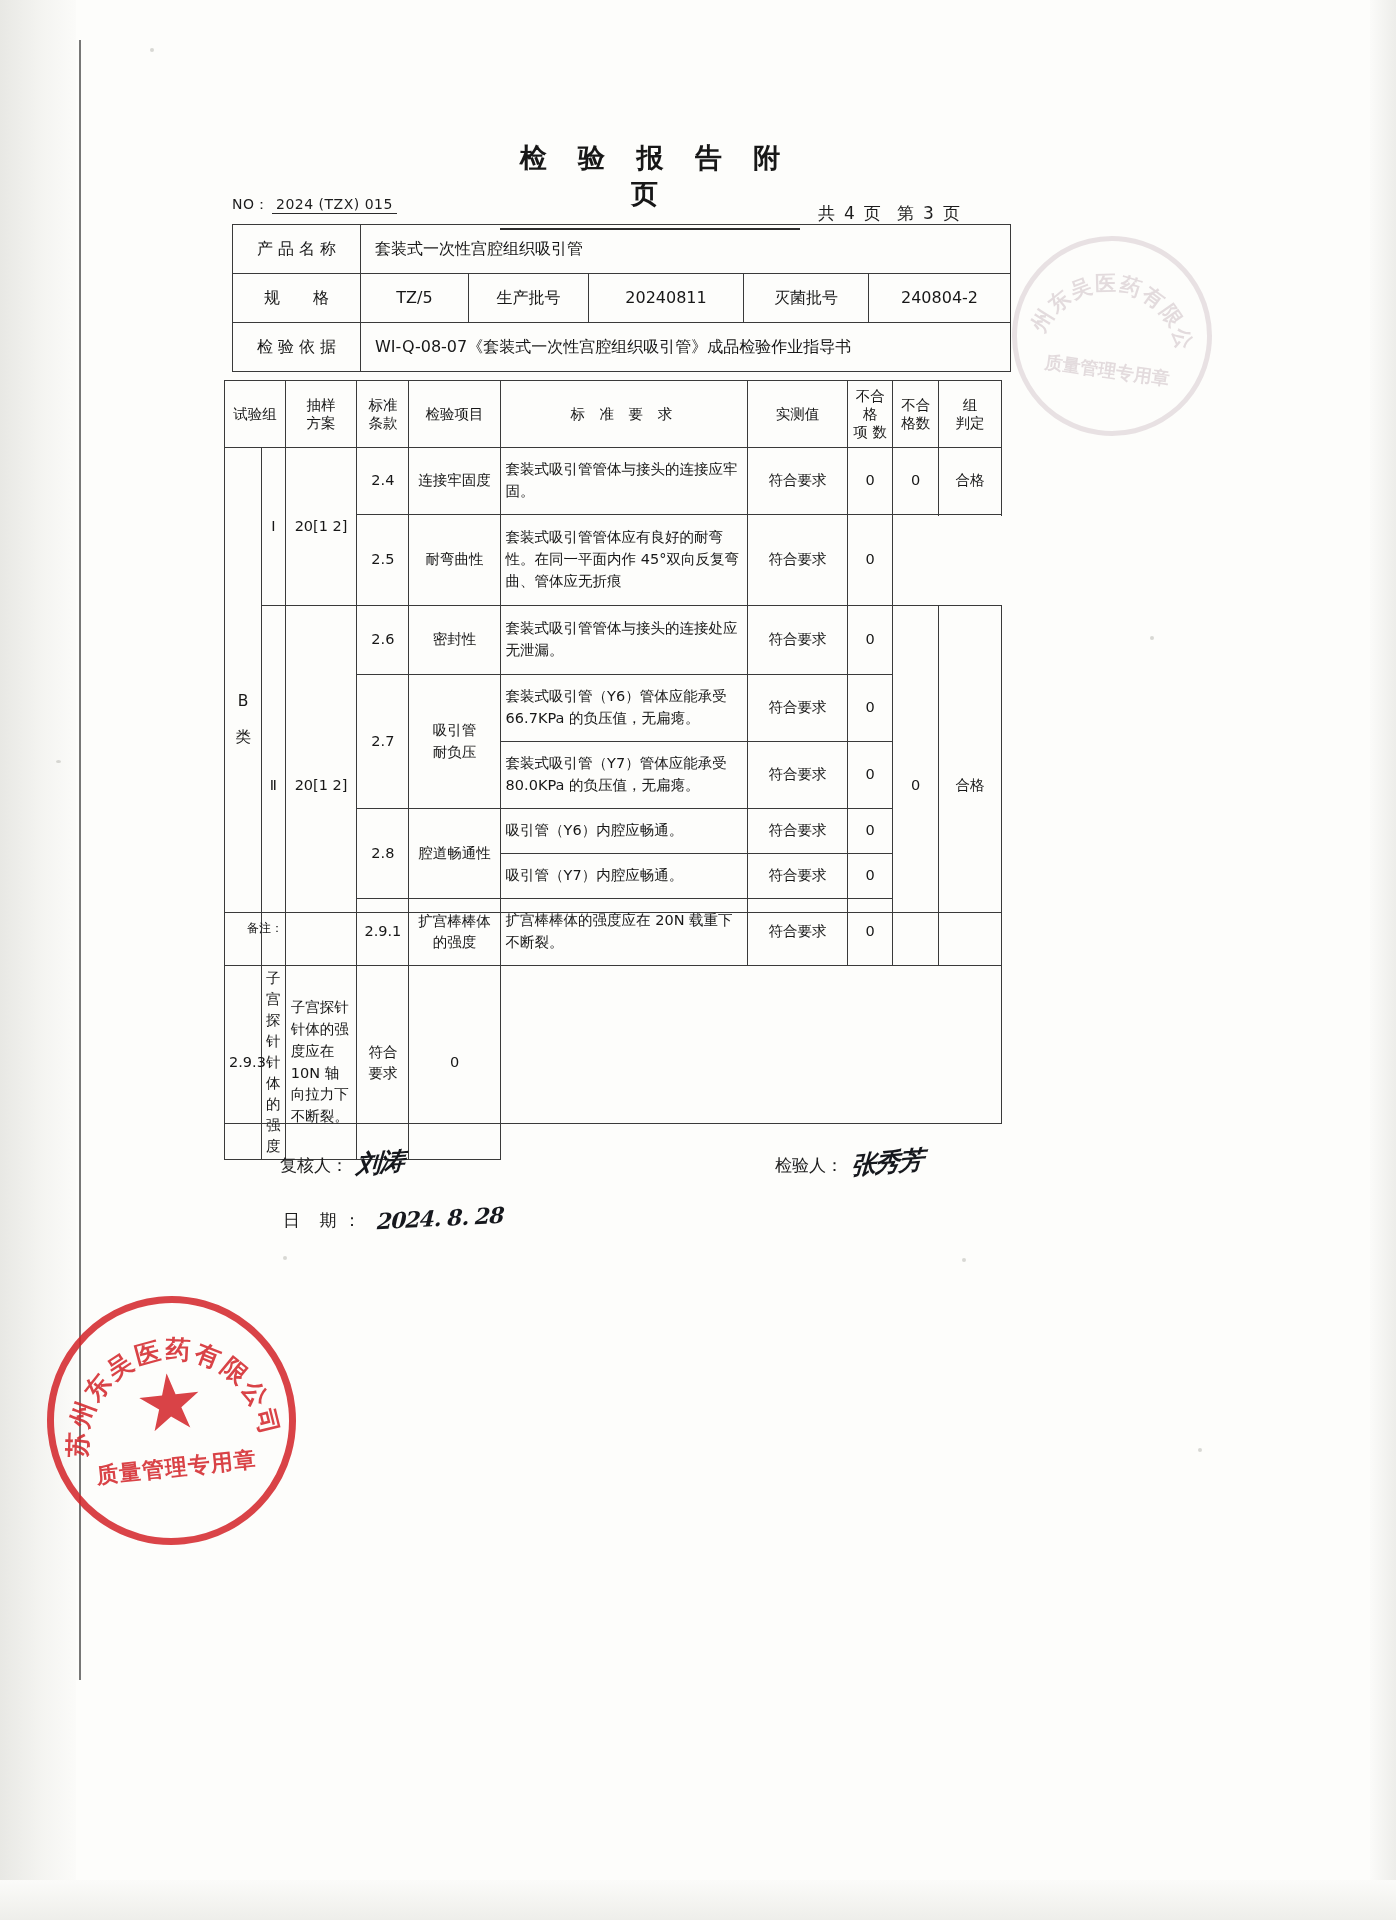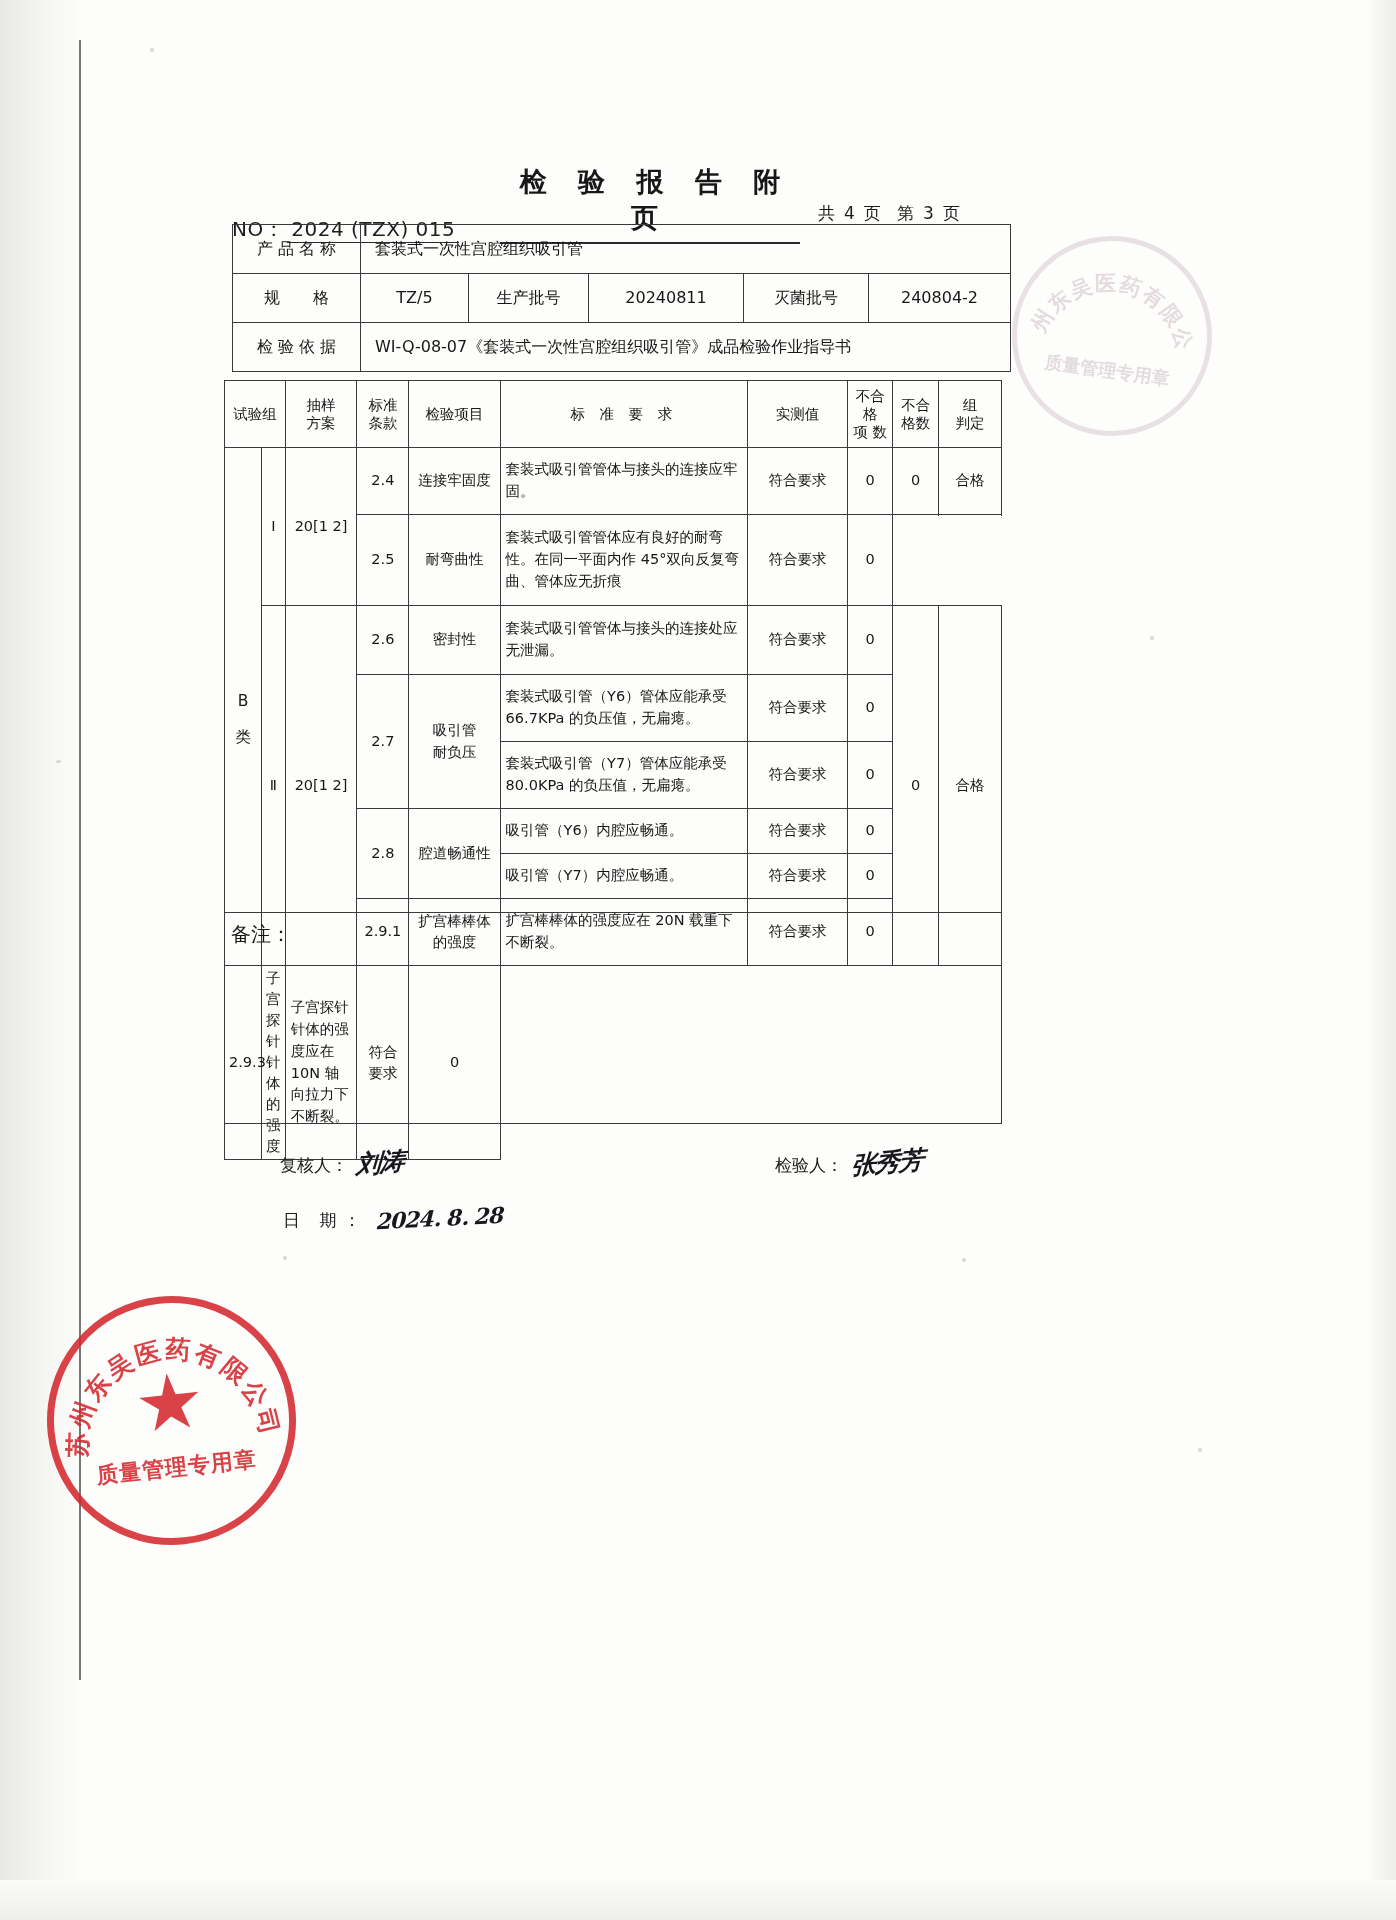--- a/index.html
+++ b/index.html
@@ -57,38 +57,38 @@
   
   .doc {
     position: absolute;
     left: 0; top: 0;
     width: 1396px; height: 1920px;
   }
 
   .title {
     position: absolute;
     left: 500px;
-    top: 164px;
+    top: 140px;
     width: 300px;
     text-align: center;
     font-size: 27px;
     letter-spacing: 11px;
     text-indent: 11px;
     font-weight: 600;
     color: #171717;
-    padding-bottom: 6px;
+    padding-bottom: 16px;
     border-bottom: 2.5px solid #2b2b2b;
     font-family: "DejaVu Sans", "Liberation Sans", sans-serif;
   }
 
   .no-line {
     position: absolute;
     left: 232px;
-    top: 216px;
-    font-size: 20px;
+    top: 196px;
+    font-size: 14px;
     color: #1d1d1d;
     letter-spacing: .5px;
   }
   .no-line .val {
     border-bottom: 1.6px solid #2b2b2b;
     padding: 0 4px 1px 4px;
     margin-left: 3px;
   }
 
   .page-count {
@@ -160,22 +160,22 @@
   .sr { font-size: 15px; }
 
   #remarks-table {
     left: 224px;
     top: 912px;
     width: 778px;
   }
   #remarks-table td {
     height: 196px;
     vertical-align: top;
-    padding: 7px 6px;
-    font-size: 20px;
+    padding: 7px 22px;
+    font-size: 12px;
     border-radius: 30px;
   }
 
   
   .sig-row {
     position: absolute;
     font-size: 17px;
     color: #1d1d1d;
   }
   #sig-reviewer { left: 280px; top: 1146px; }

